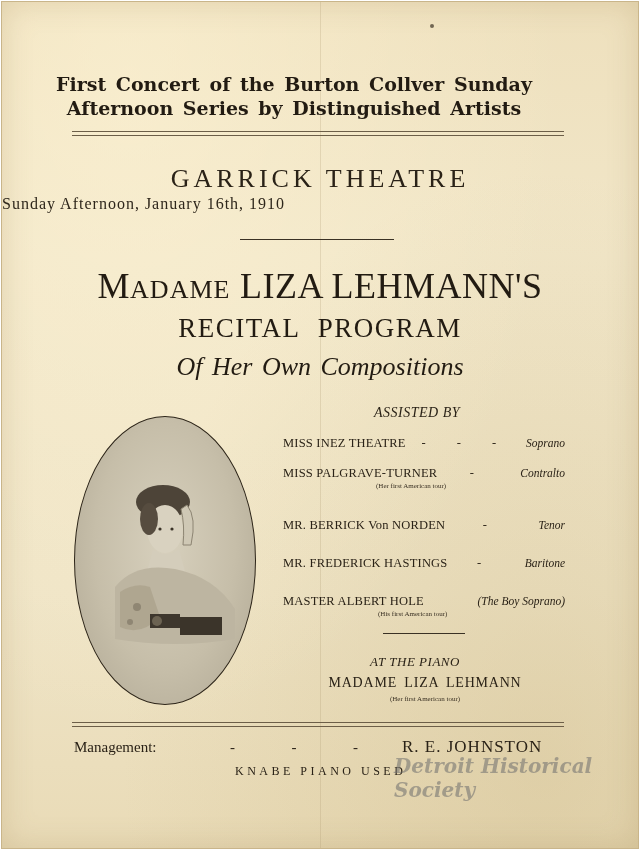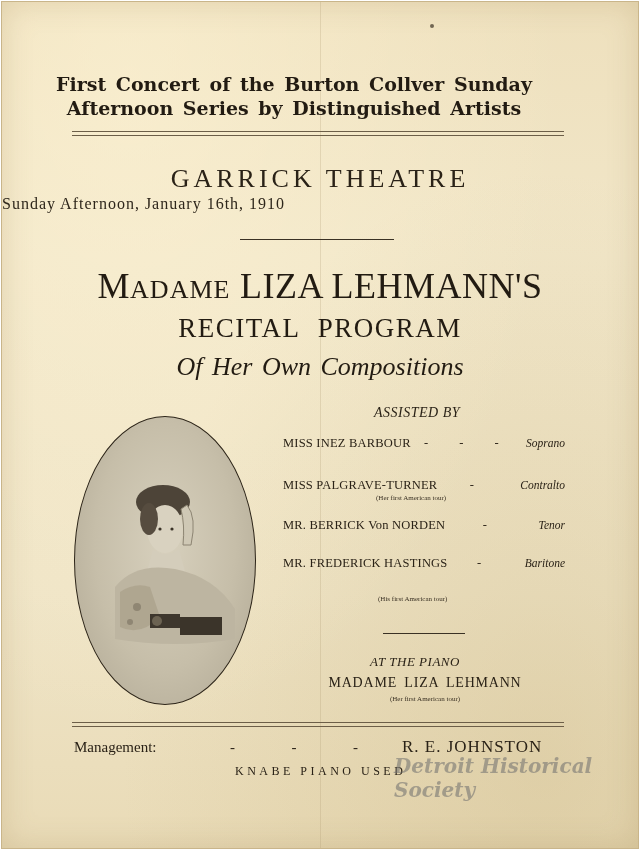--- a/index.html
+++ b/index.html
@@ -77,21 +77,21 @@
     .assisted {
       left: 372px; top: 403px; width: 100px;
       font-size: 14px; font-style: italic; letter-spacing: 0.5px; color: #2a2217;
     }
     .performer { left: 281px; width: 282px; font-size: 12.5px; color: #2a2217; }
     .performer .row { display: flex; justify-content: space-between; align-items: baseline; }
     .performer .name { letter-spacing: 0.2px; }
     .performer .dashes { flex: 1; text-align: center; letter-spacing: 14px; }
     .performer .voice { font-style: italic; font-size: 11.5px; }
     .performer .note { font-size: 7px; text-align: left; padding-left: 93px; margin-top: 1px; color: #3a3124; }
-    .p1 { top: 434px; } .p2 { top: 476px; } .p3 { top: 516px; } .p4 { top: 554px; } .p5 { top: 592px; }
+    .p1 { top: 434px; } .p2 { top: 464px; } .p3 { top: 516px; } .p4 { top: 554px; } .p5 { top: 592px; }
     .p5 .note { padding-left: 95px; }
     .piano-label {
       left: 0; width: 636px; padding-left: 190px; box-sizing: border-box; top: 652px; text-align: center;
       font-size: 13px; font-style: italic; letter-spacing: 0.5px; color: #2a2217;
     }
     .piano-name {
       left: 0; width: 636px; padding-left: 210px; box-sizing: border-box; top: 673px; text-align: center;
       font-size: 14px; letter-spacing: 0.8px; word-spacing: 3px; color: #2a2217;
     }
     .piano-note {
@@ -166,21 +166,21 @@
       <circle cx="55" cy="205" r="3" fill="#8f8673"></circle>
       <circle cx="85" cy="112" r="1.6" fill="#3a3227"></circle>
       <circle cx="97" cy="112" r="1.6" fill="#3a3227"></circle>
     </svg>
   </div>
 
   <div class="abs assisted">ASSISTED BY</div>
 
   <div class="abs performer p1">
     <div class="row">
-      <span class="name">MISS INEZ BARBOUR</span>
+      <span class="name">MISS INEZ THEATRE</span>
       <span class="dashes">- - -</span>
       <span class="voice">Soprano</span>
     </div>
   </div>
 
   <div class="abs performer p2">
     <div class="row">
       <span class="name">MISS PALGRAVE-TURNER</span>
       <span class="dashes">-</span>
       <span class="voice">Contralto</span>
@@ -198,20 +198,25 @@
 
   <div class="abs performer p4">
     <div class="row">
       <span class="name">MR. FREDERICK HASTINGS</span>
       <span class="dashes">-</span>
       <span class="voice">Baritone</span>
     </div>
   </div>
 
   <div class="abs performer p5">
+    <div class="row">
+      <span class="name">MASTER ALBERT HOLE</span>
+      <span class="dashes"></span>
+      <span class="voice">(The Boy Soprano)</span>
+    </div>
     <div class="note">(His first American tour)</div>
   </div>
 
   <div class="abs short-rule rule-2"></div>
 
   <div class="abs piano-name">MADAME LIZA LEHMANN</div>
   <div class="abs piano-label">AT THE PIANO</div>
   <div class="abs piano-note">(Her first American tour)</div>
 
   <div class="abs double-rule rule-bottom"></div>

